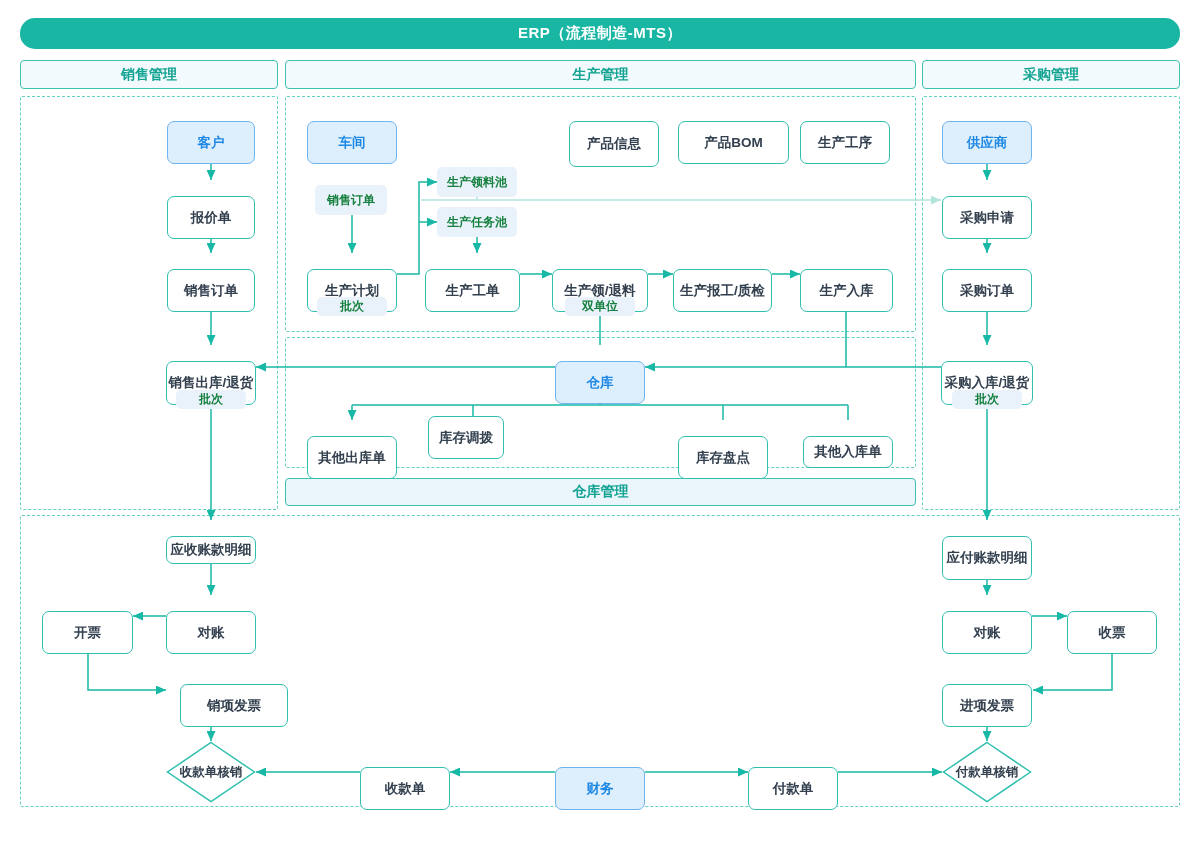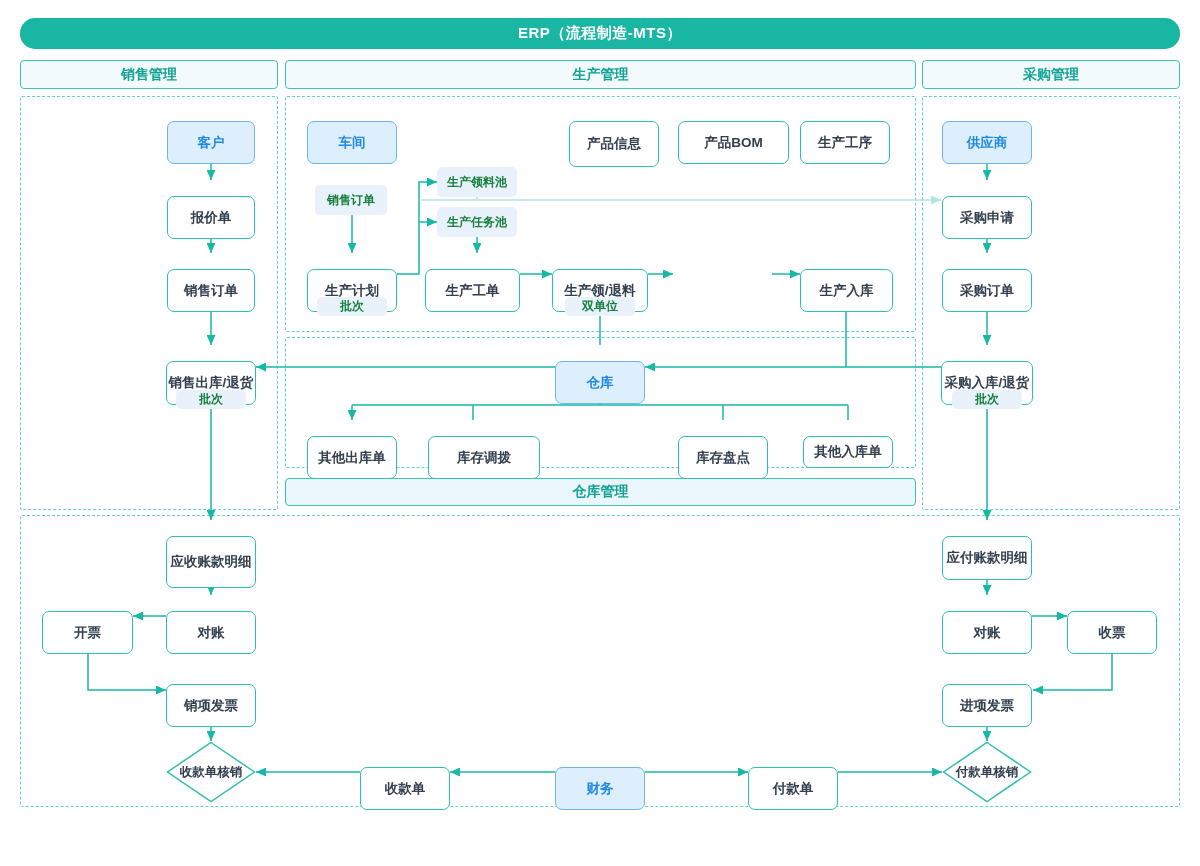--- a/index.html
+++ b/index.html
@@ -119,37 +119,38 @@
   <div class="node" style="left:167px;top:253px;width:88px;height:43px">销售订单</div>
   <div class="node" style="left:166px;top:345px;width:90px;height:44px">销售出库/退货</div>
 
   <div class="node blue" style="left:307px;top:105px;width:90px;height:43px">车间</div>
   <div class="node" style="left:569px;top:105px;width:90px;height:46px">产品信息</div>
   <div class="node" style="left:678px;top:105px;width:111px;height:43px">产品BOM</div>
   <div class="node" style="left:800px;top:105px;width:90px;height:43px">生产工序</div>
   <div class="node" style="left:307px;top:253px;width:90px;height:43px">生产计划</div>
   <div class="node" style="left:425px;top:253px;width:95px;height:43px">生产工单</div>
   <div class="node" style="left:552px;top:253px;width:96px;height:43px">生产领/退料</div>
+  <div class="node" style="left:673px;top:253px;width:99px;height:43px">生产报工/质检</div>
   <div class="node" style="left:800px;top:253px;width:93px;height:43px">生产入库</div>
 
   <div class="node blue" style="left:555px;top:345px;width:90px;height:43px">仓库</div>
   <div class="node" style="left:307px;top:420px;width:90px;height:43px">其他出库单</div>
-  <div class="node" style="left:428px;top:420px;width:112px;height:43px">库存调拨</div>
+  <div class="node" style="left:428px;top:400px;width:76px;height:43px">库存调拨</div>
   <div class="node" style="left:678px;top:420px;width:90px;height:43px">库存盘点</div>
   <div class="node" style="left:803px;top:420px;width:90px;height:32px">其他入库单</div>
 
   <div class="node blue" style="left:942px;top:105px;width:90px;height:43px">供应商</div>
   <div class="node" style="left:942px;top:180px;width:90px;height:43px">采购申请</div>
   <div class="node" style="left:942px;top:253px;width:90px;height:43px">采购订单</div>
   <div class="node" style="left:941px;top:345px;width:92px;height:44px">采购入库/退货</div>
 
-  <div class="node" style="left:166px;top:520px;width:90px;height:52px">应收账款明细</div>
+  <div class="node" style="left:166px;top:520px;width:90px;height:28px">应收账款明细</div>
   <div class="node" style="left:166px;top:595px;width:90px;height:43px">对账</div>
   <div class="node" style="left:42px;top:595px;width:91px;height:43px">开票</div>
-  <div class="node" style="left:166px;top:668px;width:90px;height:43px">销项发票</div>
+  <div class="node" style="left:180px;top:668px;width:108px;height:43px">销项发票</div>
   <div class="node" style="left:360px;top:751px;width:90px;height:43px">收款单</div>
   <div class="node blue" style="left:555px;top:751px;width:90px;height:43px">财务</div>
   <div class="node" style="left:748px;top:751px;width:90px;height:43px">付款单</div>
   <div class="node" style="left:942px;top:520px;width:90px;height:44px">应付账款明细</div>
   <div class="node" style="left:942px;top:595px;width:90px;height:43px">对账</div>
   <div class="node" style="left:1067px;top:595px;width:90px;height:43px">收票</div>
   <div class="node" style="left:942px;top:668px;width:90px;height:43px">进项发票</div>
 
   <div class="diamond" style="left:166px;top:741px;width:90px;height:62px">
     <svg width="90" height="62">

